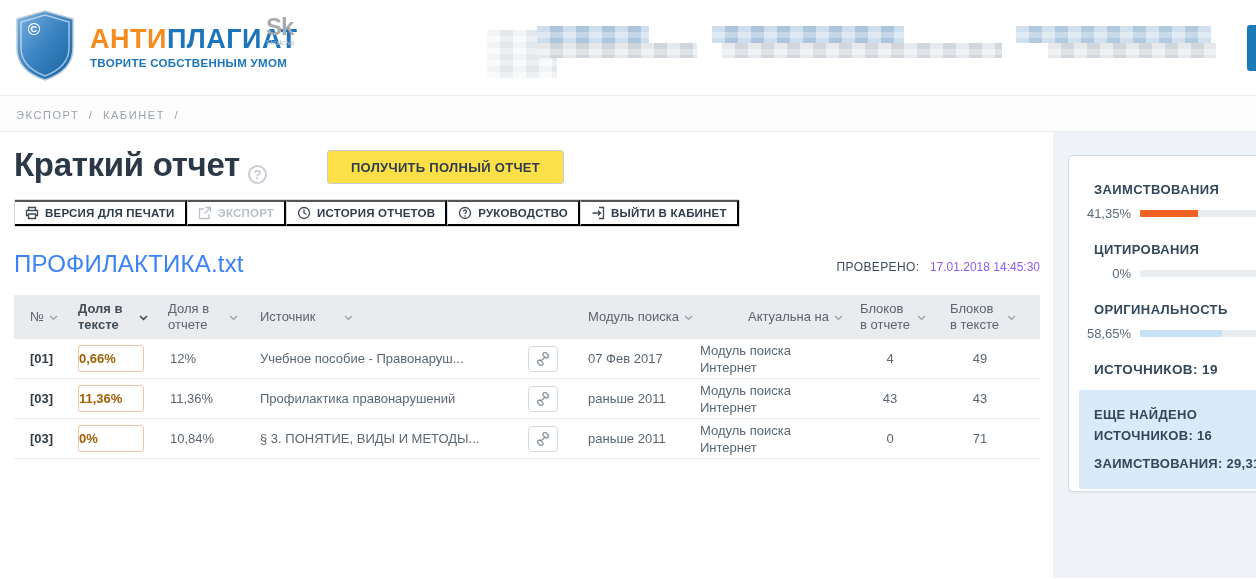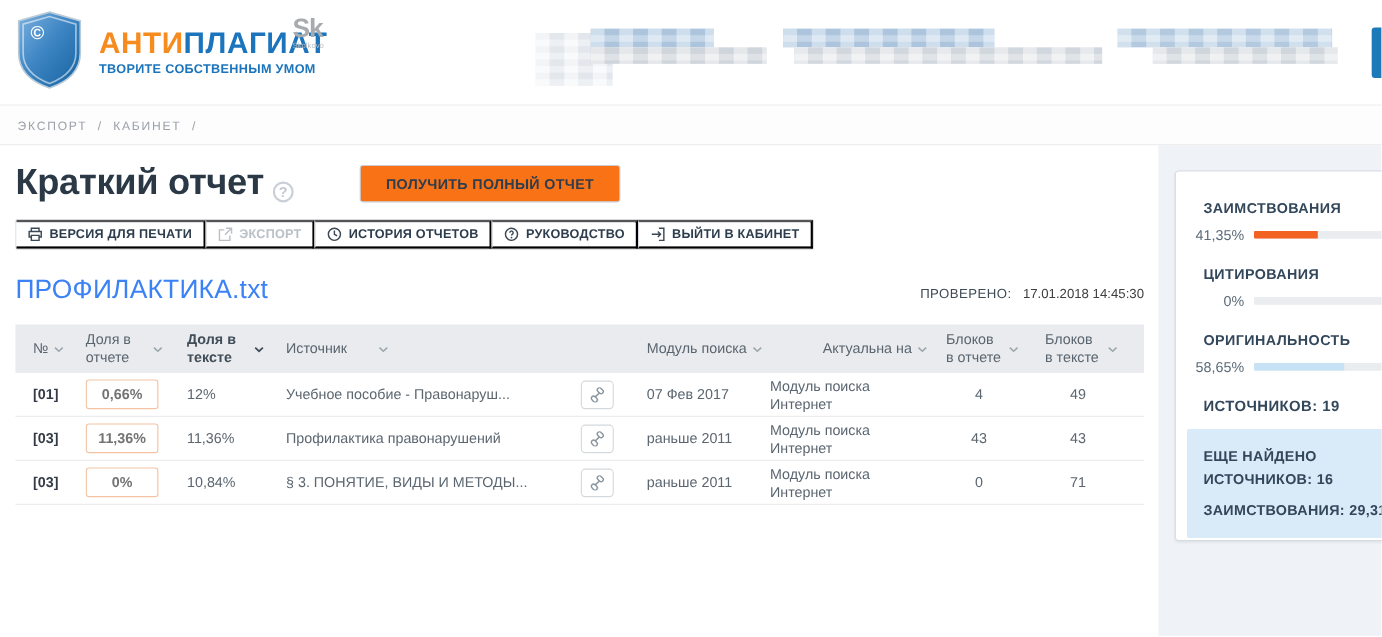--- a/index.html
+++ b/index.html
@@ -33,57 +33,57 @@
   .breadcrumb-bar .crumb { cursor:pointer; }
   .breadcrumb-bar .sep { margin:0 5px; }
   
   .main { position:relative; height:446px; }
   .content { padding:14px 0 0 14px; width:1040px; }
   .title-row { display:flex; align-items:flex-end; }
   h1.page-title { font-size:33px; font-weight:bold; color:#2b3947; letter-spacing:-.3px; }
   .help-circle { width:19px; height:19px; border:2px solid #c9cfd5; border-radius:50%;
     color:#c2c8ce; font-size:13px; font-weight:bold; text-align:center; line-height:16px;
     margin-left:8px; margin-top:8px; }
-  .full-report-btn { margin-left:60px; height:34px; padding:0 23px; background:#f97316;
+  .full-report-btn { margin-left:60px; height:34px; padding:0 23px; background:#fde047;
     border:1px solid #c7cdd3; border-radius:3px; font-family:inherit;
     font-size:13px; font-weight:bold; color:#2e3d4d; letter-spacing:.3px; cursor:pointer; }
   
   .toolbar { display:inline-flex; margin-top:15px; border:1px solid #d6dade; border-radius:2px; background:#fff; }
   .tool-btn { display:flex; align-items:center; gap:6px; height:26px; padding:0 10px;
     border-left:1px solid #d6dade; background:#fff; font-family:inherit;
     font-size:11.5px; font-weight:bold; color:#2e3d4d; letter-spacing:.2px; cursor:pointer; white-space:nowrap; }
   .tool-btn:first-child { border-left:none; }
   .tool-btn.disabled { color:#b9c0c7; cursor:default; }
   .tool-btn svg { flex:none; }
   
   .doc-row { display:flex; align-items:flex-end; justify-content:space-between; margin-top:23px; width:1026px; }
   .doc-name { font-size:24px; color:#3b82f6; letter-spacing:.2px; }
   .checked { font-size:12px; padding-bottom:4px; }
   .checked .lbl { font-weight:normal; color:#3e4b58; letter-spacing:.4px; }
-  .checked .val { color:#404040; margin-left:7px; }
+  .checked .val { color:#8b5cf6; margin-left:7px; }
   
   .table { width:1026px; margin-top:17px; }
   .tr { display:flex; align-items:center; }
   .thead { background:#e9ebee; min-height:44px; }
   .th { display:flex; align-items:center; gap:5px; font-size:13px; color:#5a656f; line-height:16px; padding:6px 4px 6px 0; }
   .th.sorted .th-label { font-weight:bold; color:#414d58; }
   .chev { flex:none; margin-top:2px; }
   .tbody .tr { min-height:40px; border-bottom:1px solid #e8eaec; font-size:13px; color:#5b6670; }
   .c-num  { width:64px;  padding-left:16px; }
   .c-sr   { width:92px; }
   .c-st   { width:90px; }
   .c-src  { width:268px;gap:28px; }
   .c-link { width:60px; }
   .c-date { width:112px; }
   .c-mod  { width:160px; }
   .c-br   { width:90px; }
   .c-bt   { width:90px; }
   .cell-num { font-weight:bold; color:#333c46; }
-  .share-box { display:inline-block; width:66px; padding:5px 0; text-align:center;
-    border:1px solid #f3c3a3; border-radius:3px; color:#737373; font-weight:bold; font-size:13px; background:#fff; }
+  .share-box { display:inline-block; width:66px; padding:5px 0; 
+    border:1px solid #f3c3a3; border-radius:3px; color:#a16207; font-weight:bold; font-size:13px; background:#fff; }
   .link-btn { width:30px; height:26px; background:#fff; border:1px solid #d4d9dd; border-radius:4px;
     display:flex; align-items:center; justify-content:center; cursor:pointer; }
   .cell-mod { width:120px; line-height:17px; }
   .num-c { text-align:center; width:60px; }
   
   .sidebar { position:absolute; top:0; right:0; width:203px; height:446px; background:#eff2f6; }
   .side-card { position:absolute; left:15px; top:23px; width:242px; height:337px;
     background:#fff; border:1px solid #d7dce1; border-radius:4px; box-shadow:0 1px 2px rgba(40,60,80,.06);
     padding-top:26px; overflow:hidden; }
   .metric { margin-bottom:21px; }
@@ -201,30 +201,30 @@
 
     
     <div class="table">
       <div class="tr thead">
         <div class="th c-num">
             <span class="th-label">№</span>
             <svg class="chev" width="9" height="6" viewBox="0 0 9 6">
               <path d="M1 1l3.5 3.3L8 1" stroke="#9aa5ae" stroke-width="1.4" fill="none"></path>
             </svg>
           </div>
+        <div class="th c-st sorted">
+            <span class="th-label" style="width:56px">Доля в тексте</span>
+            <svg class="chev" width="9" height="6" viewBox="0 0 9 6">
+              <path d="M1 1l3.5 3.3L8 1" stroke="#414d58" stroke-width="1.6" fill="none"></path>
+            </svg>
+          </div>
         <div class="th c-sr">
             <span class="th-label" style="width:56px">Доля в отчете</span>
             <svg class="chev" width="9" height="6" viewBox="0 0 9 6">
               <path d="M1 1l3.5 3.3L8 1" stroke="#9aa5ae" stroke-width="1.4" fill="none"></path>
-            </svg>
-          </div>
-        <div class="th c-st sorted">
-            <span class="th-label" style="width:56px">Доля в тексте</span>
-            <svg class="chev" width="9" height="6" viewBox="0 0 9 6">
-              <path d="M1 1l3.5 3.3L8 1" stroke="#414d58" stroke-width="1.6" fill="none"></path>
             </svg>
           </div>
         <div class="th c-src">
             <span class="th-label">Источник</span>
             <svg class="chev" width="9" height="6" viewBox="0 0 9 6">
               <path d="M1 1l3.5 3.3L8 1" stroke="#9aa5ae" stroke-width="1.4" fill="none"></path>
             </svg>
           </div>
         <div class="th c-link"></div>
         <div class="th c-mod">

